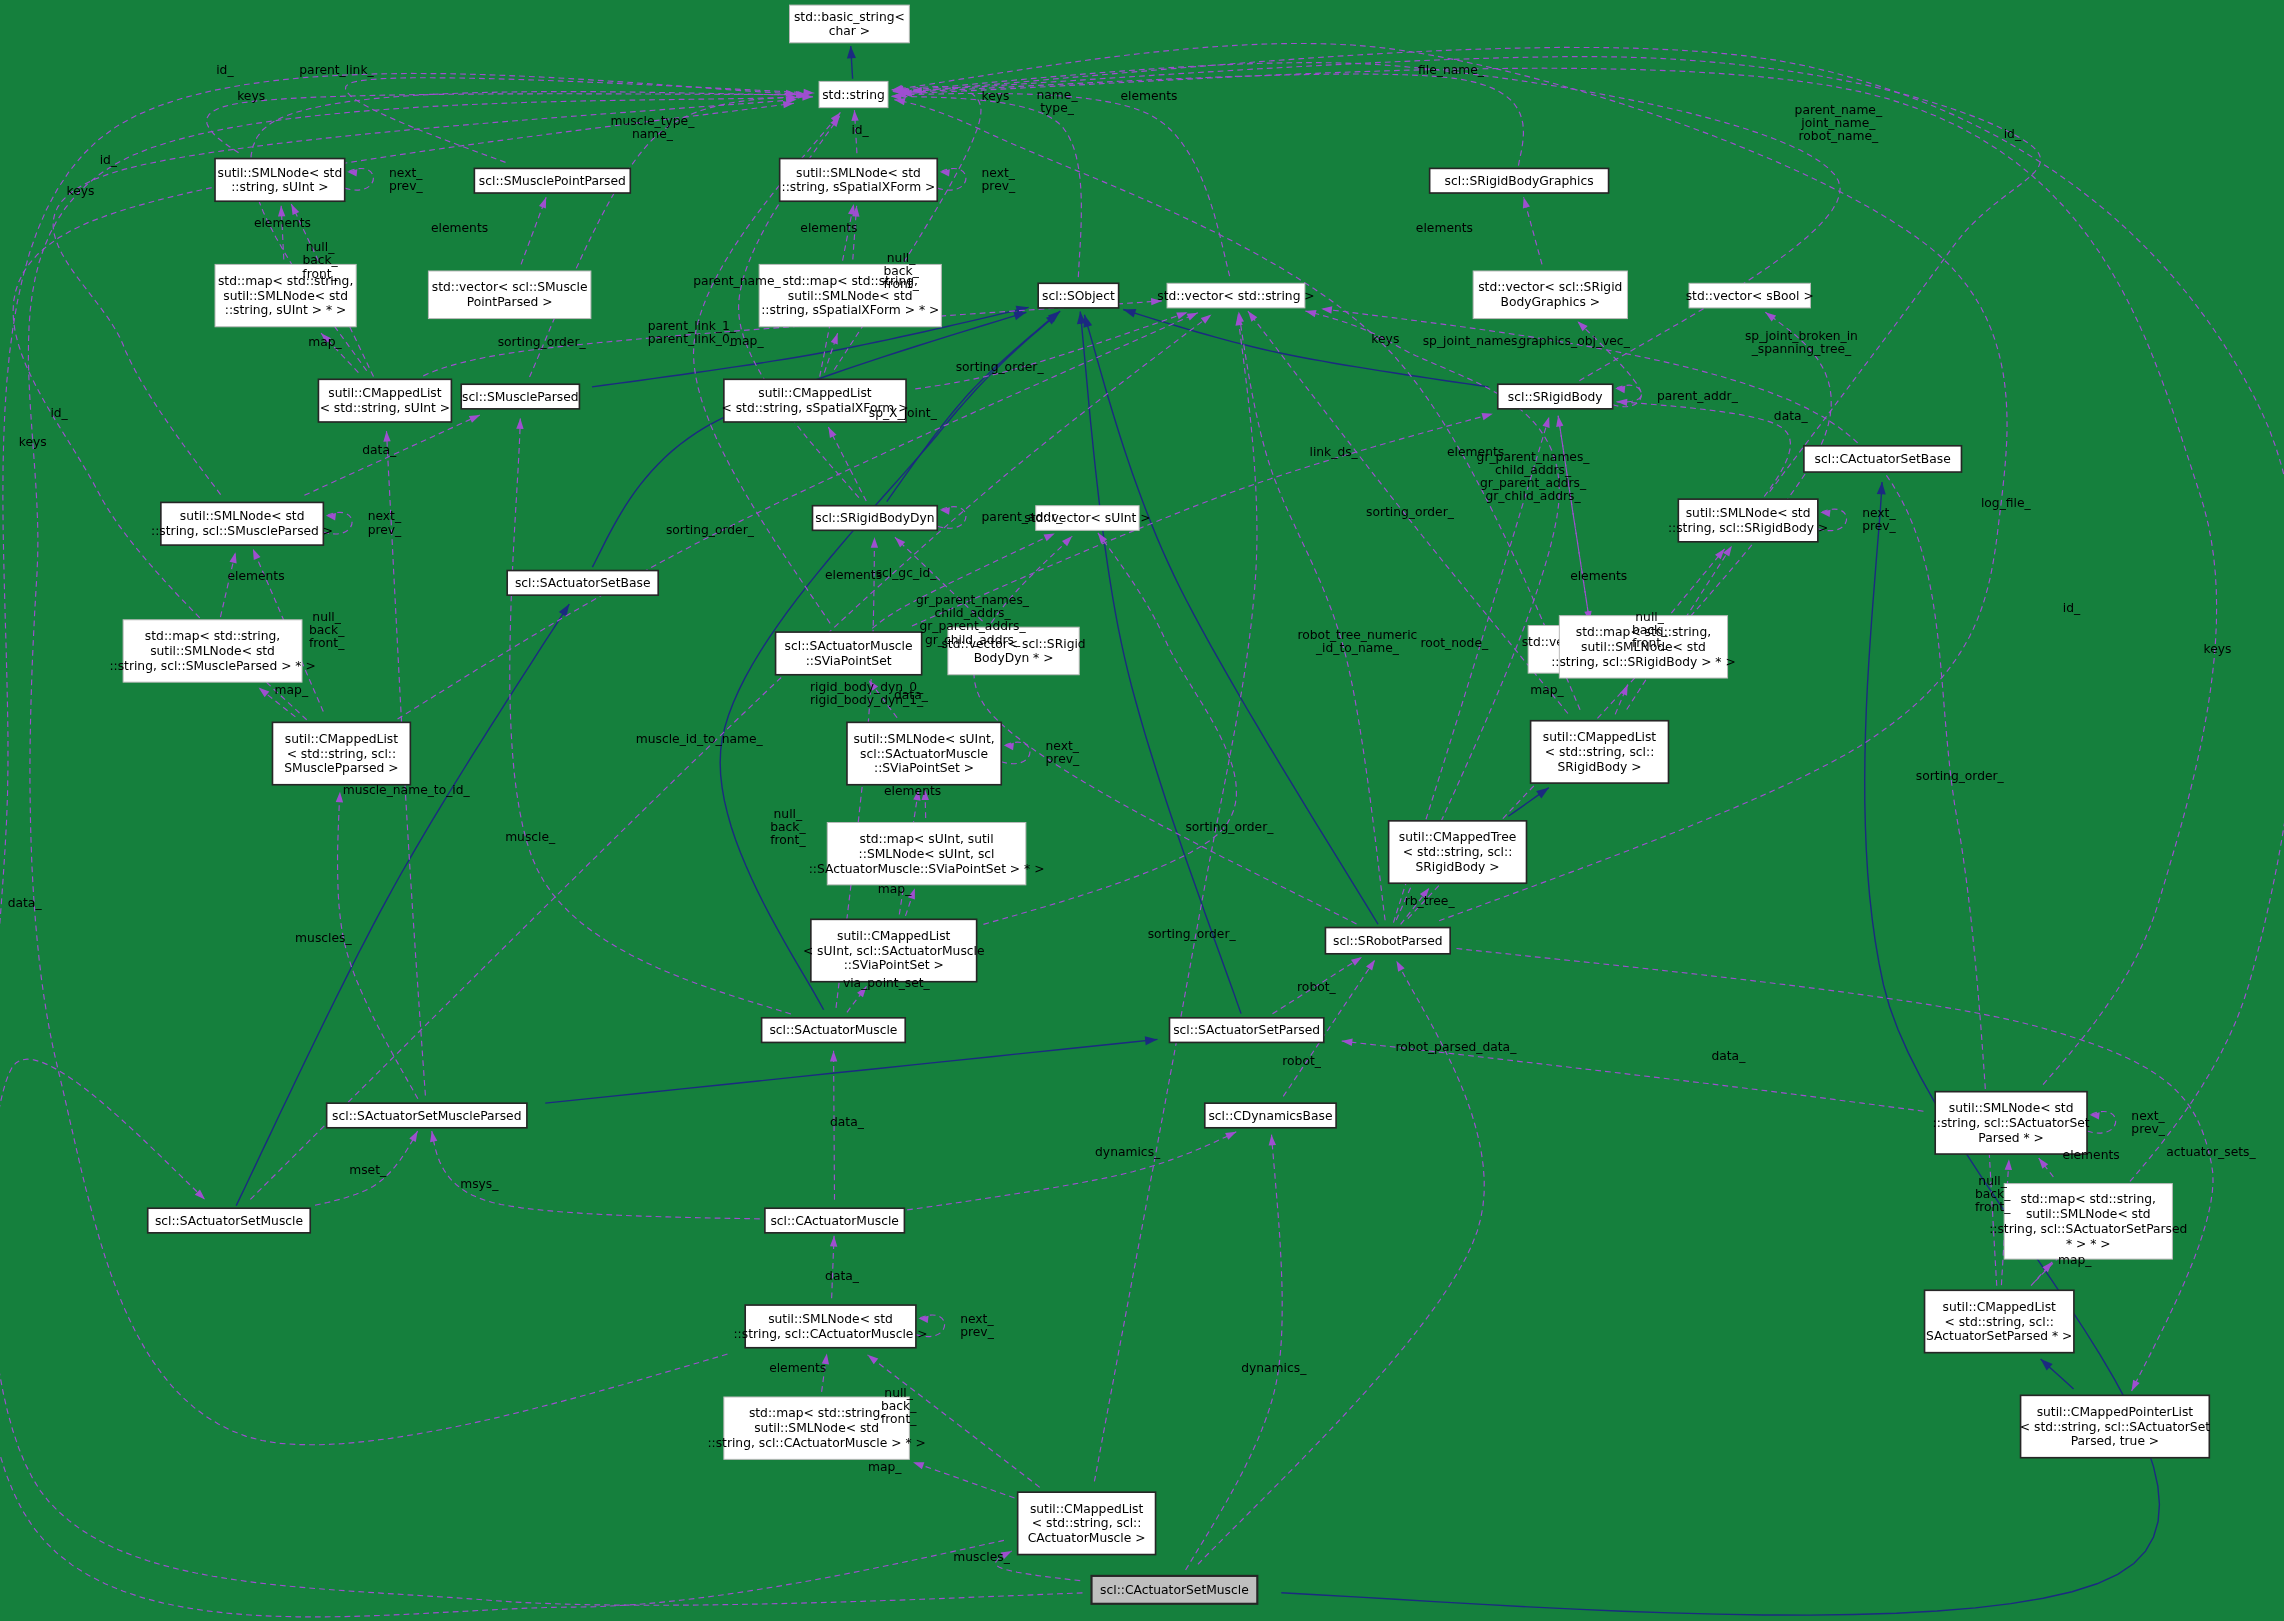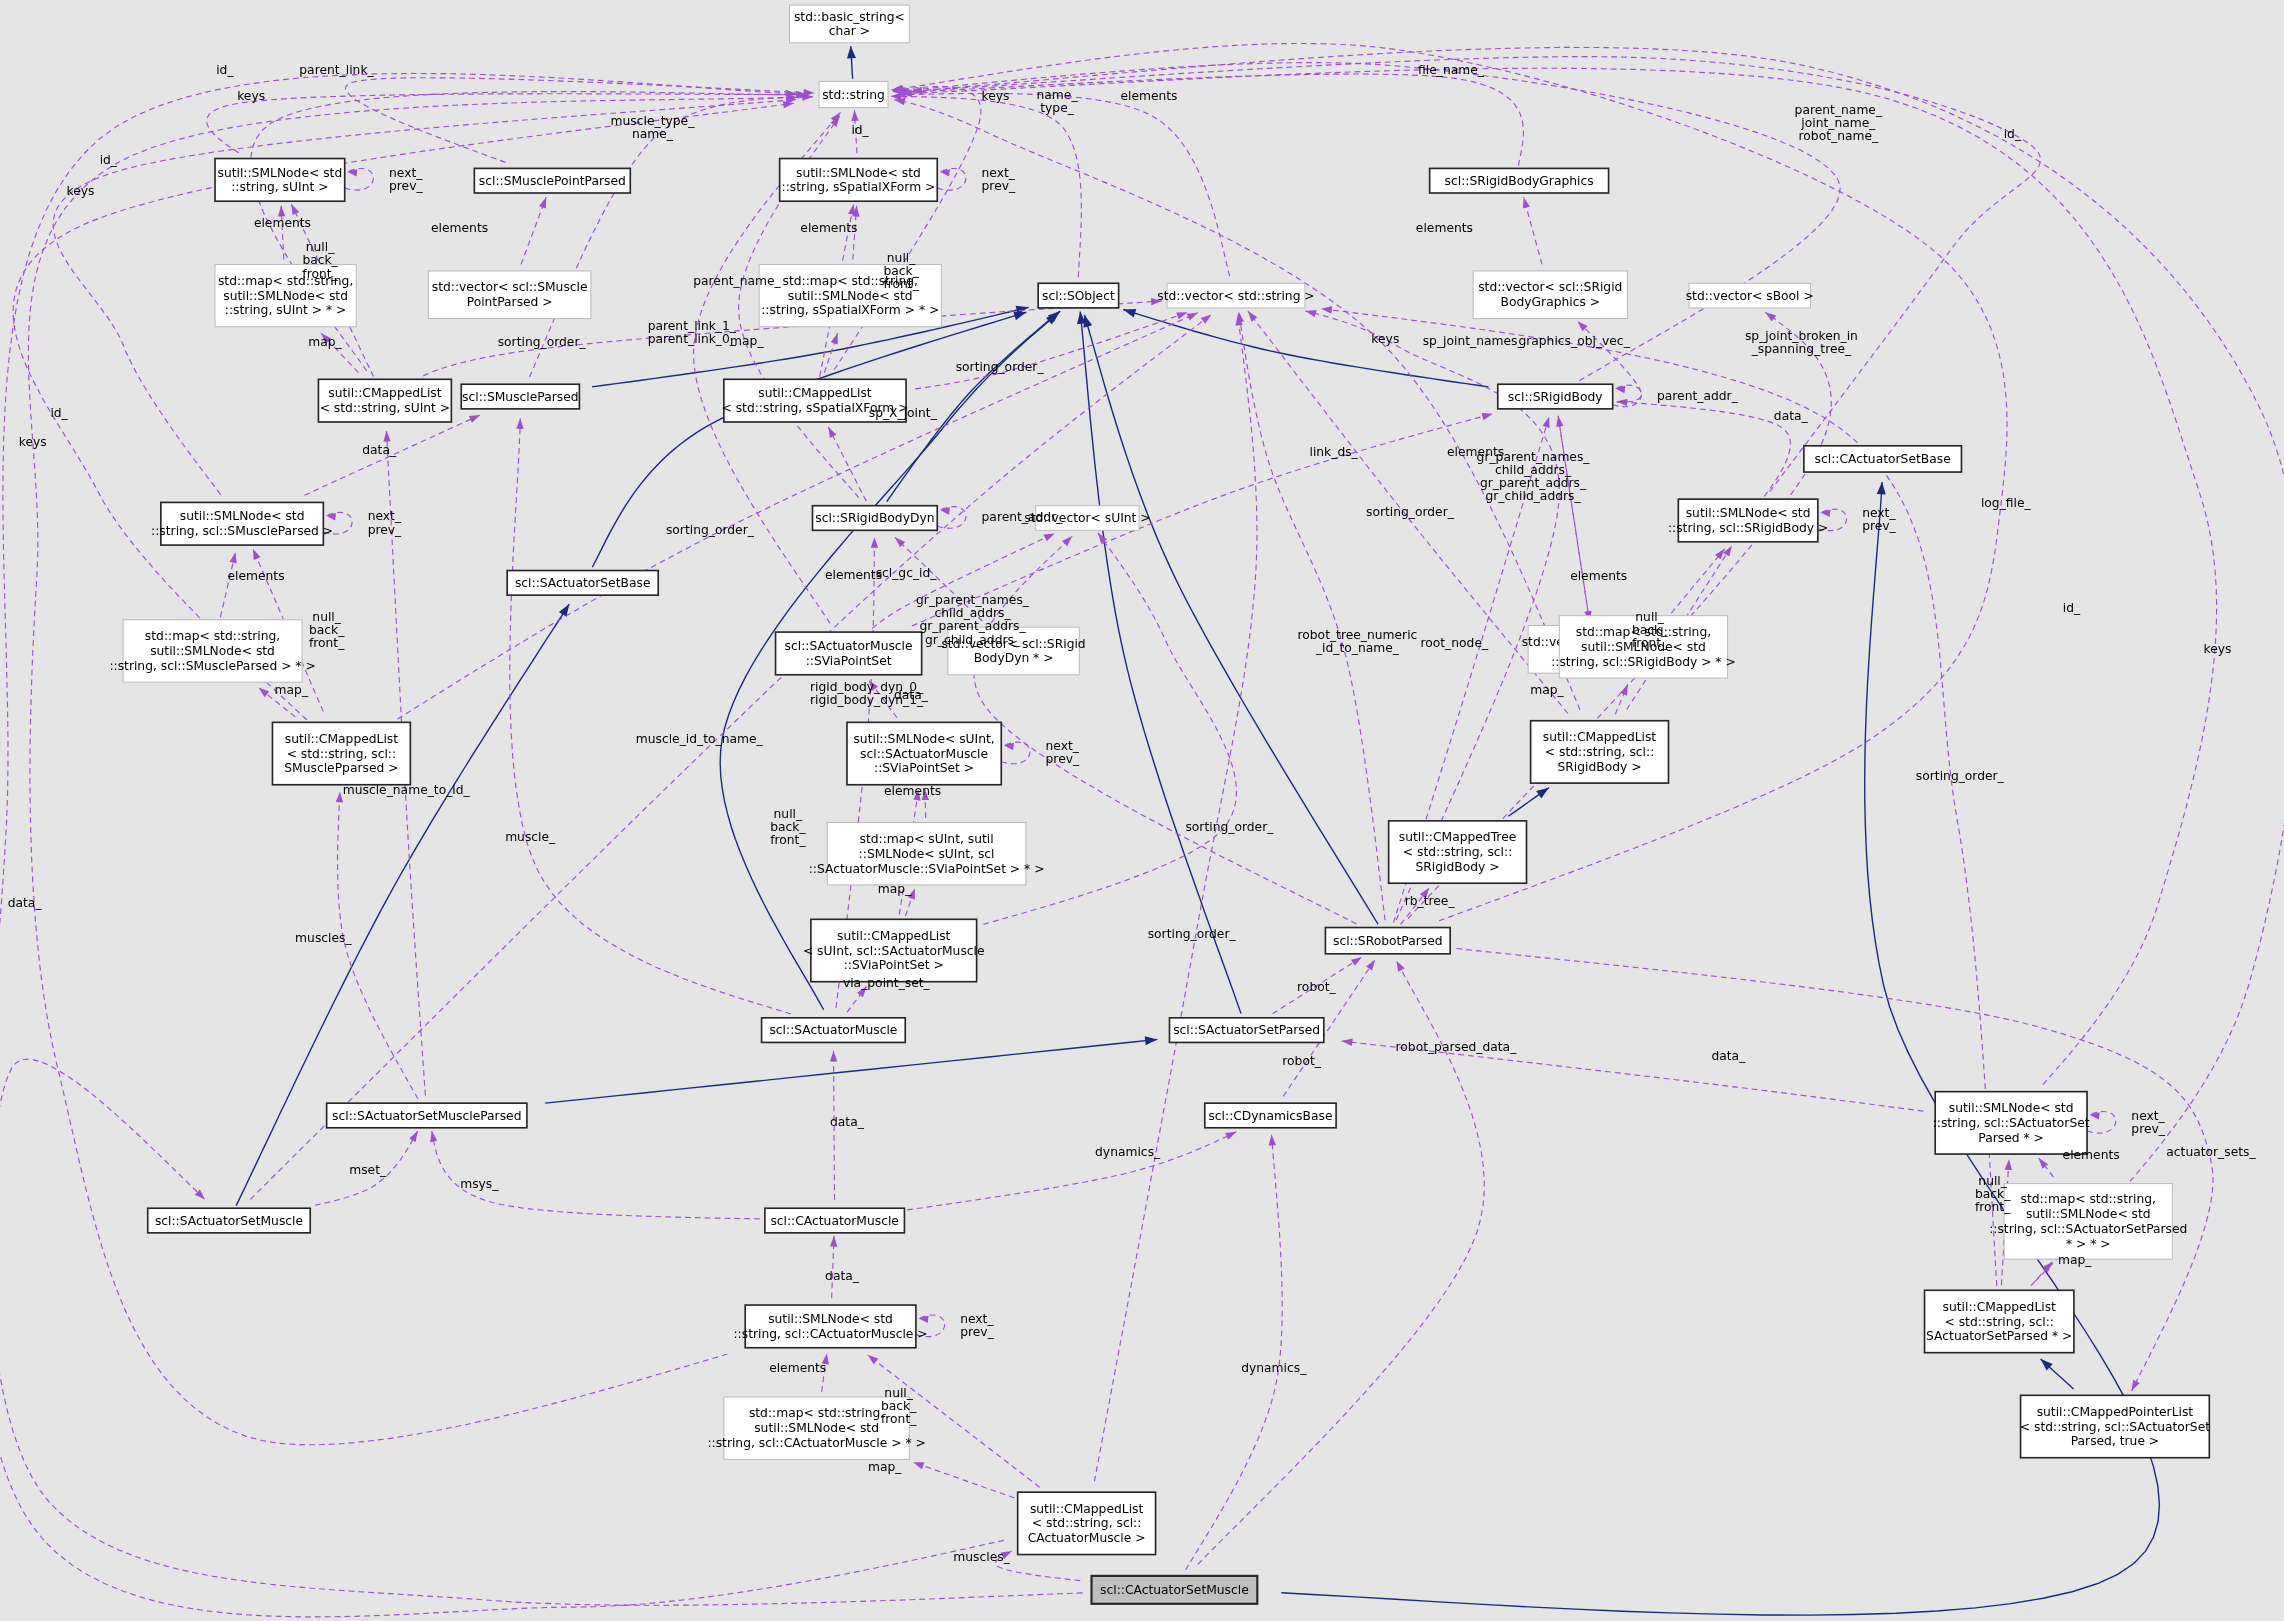--- a/index.html
+++ b/index.html
@@ -1,17 +1,17 @@
 <!DOCTYPE html>
 <html style="font-size:13px"><head>
 <meta charset="utf-8">
 <style>
   html,body{margin:0;padding:0;background:#ffffff;}
   body{font-family:"DejaVu Sans","Liberation Sans",sans-serif;}
-  #stage{position:relative;width:2284px;height:1622px;background:#e5e5e5;overflow:hidden;}
+  #stage{position:relative;width:2284px;height:1622px;background:#15803d;overflow:hidden;}
   svg{display:block}
   .node-text{font-size:15px;fill:#000;}
   .edge-label{font-size:15px;fill:#000;}
 </style>
 </head>
 <body>
 
 <div id="stage">
   <svg id="svg" xmlns="http://www.w3.org/2000/svg" width="2284" height="1622" viewBox="0 0 2783 1976">
     <g id="layer-edges">

